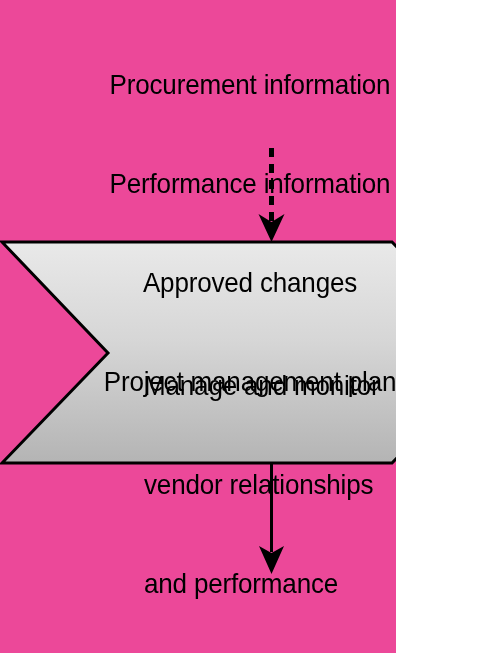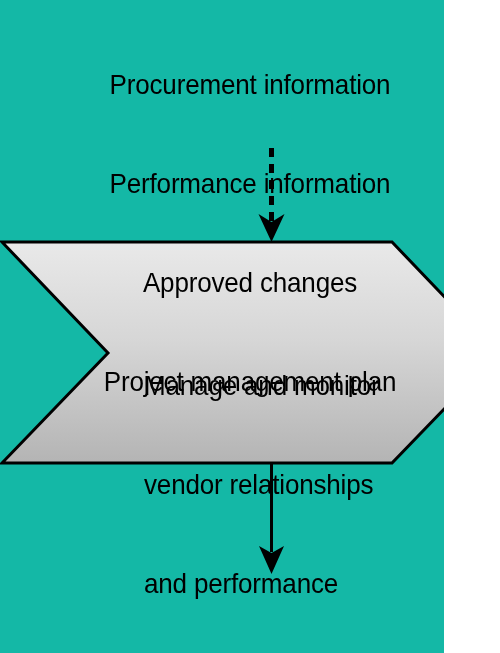--- a/index.html
+++ b/index.html
@@ -9,24 +9,24 @@
     background: #ffffff;
   }
   body {
     width: 500px;
     height: 653px;
     font-family: "Liberation Sans", "DejaVu Sans", sans-serif;
     -webkit-font-smoothing: antialiased;
   }
   #diagram-root {
     position: relative;
-    width: 444px;
+    width: 396px;
     height: 653px;
     overflow: hidden;
-    background: #14b8a6;
+    background: #ec4899;
   }
 
   
   .text-block {
     position: absolute;
     color: #000000;
     font-size: 28px;
     line-height: 33px;
     letter-spacing: -0.2px;
     white-space: pre;

